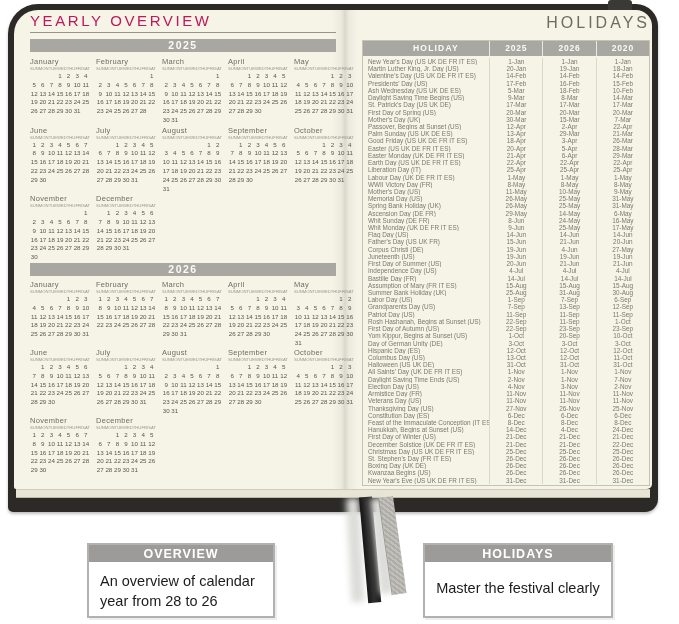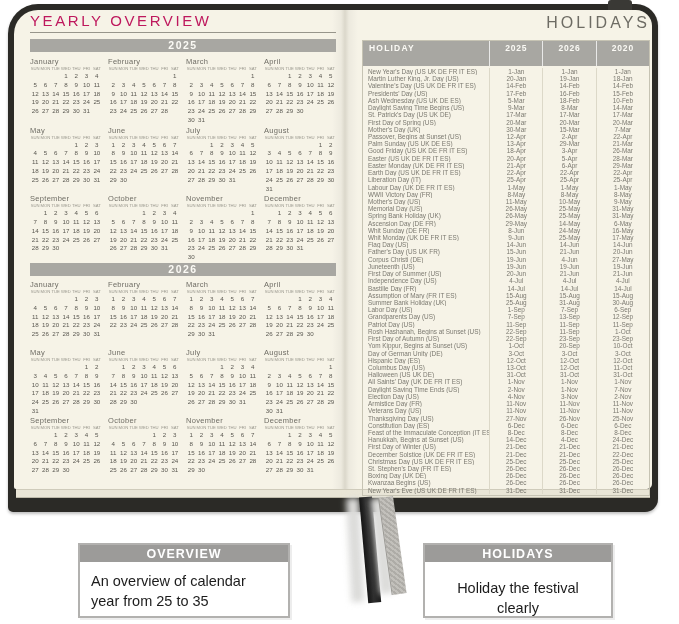--- a/index.html
+++ b/index.html
@@ -17,53 +17,53 @@
   .gutter{position:absolute;left:332px;top:10px;width:26px;height:479px;
           background:linear-gradient(to right,rgba(0,0,0,0) 0%,rgba(0,0,0,.04) 35%,rgba(110,105,90,.20) 50%,rgba(0,0,0,.04) 65%,rgba(0,0,0,0) 100%);}
   .pen-tab{position:absolute;left:608px;top:0;width:24px;height:12px;background:#3a3935;border-radius:3px 3px 0 0;}
 
   
   .yo-title{position:absolute;left:30px;top:12px;width:306px;font-size:15px;letter-spacing:2.6px;color:#be185d;font-weight:400;}
   .yo-rule{position:absolute;left:30px;top:32px;width:306px;height:1px;background:#97958b;}
   .year-bar{position:absolute;left:30px;width:306px;height:13px;background:var(--bar,#a8a7a2);
             color:#fbfaf5;font-size:10.5px;line-height:13px;text-align:center;letter-spacing:1.5px;font-weight:700;}
   #bar-2025{top:39px;} #bar-2026{top:263px;}
-  .months-grid{position:absolute;left:30px;width:306px;display:grid;grid-template-columns:repeat(4,1fr);column-gap:6px;}
+  .months-grid{position:absolute;left:30px;width:306px;display:grid;grid-template-columns:repeat(5,1fr);column-gap:6px;}
   #grid-2025{top:57px;grid-auto-rows:68.6px;}
   #grid-2026{top:280px;grid-auto-rows:68px;}
   .month-name{font-size:7.5px;color:#6f6d65;height:9px;line-height:9px;letter-spacing:.3px;}
   .dow-row{display:grid;grid-template-columns:repeat(7,1fr);height:6px;}
   .dow-row span{font-size:4.2px;line-height:6px;text-align:center;color:#98968c;letter-spacing:0;}
   .dates-grid{display:grid;grid-template-columns:repeat(7,1fr);}
   .dates-grid span{font-size:6.2px;line-height:8.8px;height:8.8px;text-align:center;color:#595750;}
 
   
   .hol-title{position:absolute;left:362px;top:14px;width:288px;text-align:right;font-size:16px;letter-spacing:3px;color:#6e6c64;}
   .hol-table{position:absolute;left:362px;top:40px;width:288px;border:1px solid #c6c3b3;background:transparent;}
-  .hol-head{display:flex;height:25px;background:var(--bar,#a8a7a2);color:#fbfaf5;}
+  .hol-head{display:flex;height:15px;background:var(--bar,#a8a7a2);color:#fbfaf5;padding-left:44px;}
   .hh-name{flex:1;font-size:8.5px;line-height:15px;padding-left:6px;letter-spacing:1.2px;font-weight:700;}
   .hh-year{width:53.3px;font-size:8.5px;line-height:15px;text-align:center;letter-spacing:.8px;font-weight:700;border-left:1px solid rgba(255,255,255,.75);}
   .hol-body{padding-top:2px;padding-bottom:1px;}
   .h-row{display:flex;height:7.22px;}
   .h-name{flex:1;font-size:6.4px;line-height:7.3px;color:#7b7970;padding-left:5px;white-space:nowrap;overflow:hidden;}
   .h-date{width:53.3px;font-size:6.4px;line-height:7.3px;color:#7b7970;text-align:center;border-left:1px solid #dcd8c8;white-space:nowrap;}
 
   
   .ribbon{position:absolute;}
   .ribbon-shadow{position:absolute;background:#dcdcda;filter:blur(3px);}
   #ribbon-black-shadow{left:346px;top:498px;width:13px;height:104px;transform:rotate(-3deg);transform-origin:top center;}
   #ribbon-black{left:359px;top:497px;width:13px;height:106px;transform:rotate(-5deg);transform-origin:top center;
      background:linear-gradient(to right,#161616,#2e2e2e 45%,#1c1c1c);}
   #ribbon-gray-shadow{left:370px;top:498px;width:14px;height:96px;transform:rotate(-6deg);transform-origin:top center;}
   #ribbon-gray{left:378px;top:497px;width:15px;height:98px;transform:rotate(-8deg);transform-origin:top center;
      background:repeating-linear-gradient(45deg,#c2c0bb 0 2px,#aeaca7 2px 4px);border-left:1px solid #9a9893;}
 
   
   .callout{position:absolute;top:543px;height:75px;border:2px solid #b2b1af;background:#ffffff;box-shadow:2px 2px 0 rgba(0,0,0,.07);}
-  #callout-overview{left:78px;width:212px;}
+  #callout-overview{left:87px;width:188px;}
   #callout-holidays{left:423px;width:190px;}
   .callout-head{height:19px;background:var(--callout,#9c9b99);color:#ffffff;font-weight:700;font-size:12.5px;line-height:19px;text-align:center;letter-spacing:1px;border-bottom:2px solid #ffffff;}
   .callout-body{font-size:14.5px;line-height:20px;color:#1c1c1c;padding:7px 11px;}
   #callout-holidays .callout-body{padding-top:14px;text-align:center;}
 </style>
 </head>
 <body>
 
 <div class="stage">
 
@@ -1586,20 +1586,20 @@
       </div>
   </div>
 
   <div class="ribbon-shadow" id="ribbon-black-shadow"></div>
   <div class="ribbon" id="ribbon-black"></div>
   <div class="ribbon-shadow" id="ribbon-gray-shadow"></div>
   <div class="ribbon" id="ribbon-gray"></div>
 
   <div class="callout" id="callout-overview">
     <div class="callout-head">OVERVIEW</div>
-    <div class="callout-body">An overview of calendar year from 25 to 35</div>
+    <div class="callout-body">An overview of calendar year from 28 to 26</div>
   </div>
   <div class="callout" id="callout-holidays">
     <div class="callout-head">HOLIDAYS</div>
-    <div class="callout-body">Holiday the festival clearly</div>
+    <div class="callout-body">Master the festival clearly</div>
   </div>
 
 </div>
 
 </body></html>

